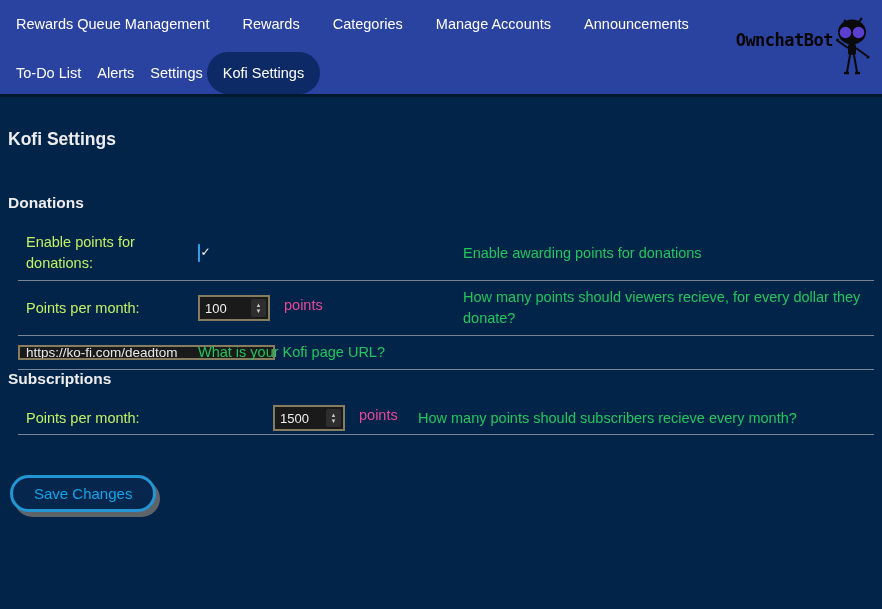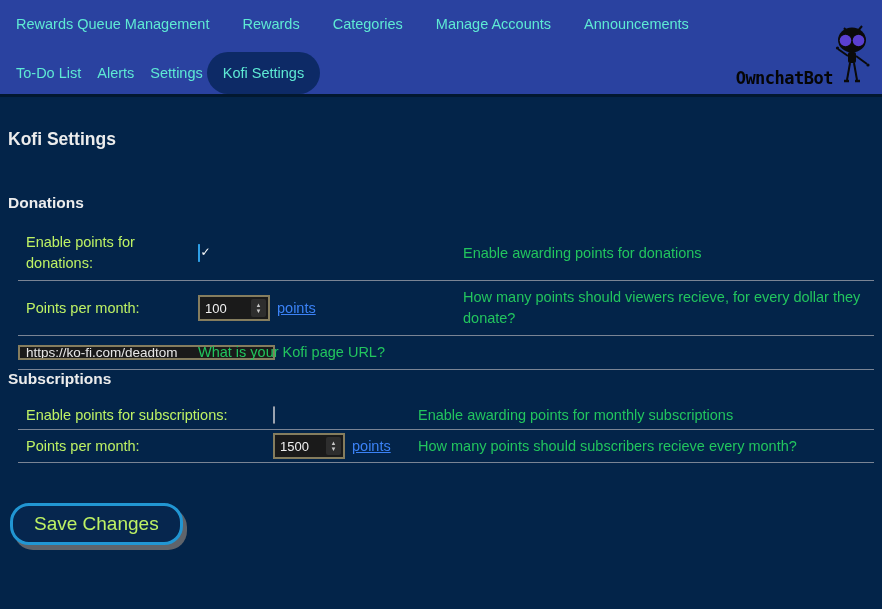--- a/index.html
+++ b/index.html
@@ -13,39 +13,39 @@
   .topnav {
     position: relative;
     background: #2a42a0;
     height: 97px;
     border-bottom: 3px solid #02182f;
   }
   .nav-row { display: flex; align-items: center; padding-left: 16px; }
   .nav-row1 { height: 48px; gap: 33px; }
   .nav-row2 { height: 49px; gap: 16px; }
   .nav-link {
-    color: #5eead4;
+    color: #ffffff;
     font-size: 14.5px;
     white-space: nowrap;
     cursor: pointer;
   }
   .nav-link.pill {
     margin-left: -12px;
     padding: 13px 16px;
     border-radius: 23px;
   }
   .nav-link.pill.active { background: #0d2a66; }
   
   .logo {
     position: absolute;
-    top: 22px;
+    top: 14px;
     right: 6px;
     height: 66px;
     display: flex;
-    align-items: flex-end;
+    align-items: flex-start;
   }
   .logo-text {
     font-family: "DejaVu Sans Mono", monospace;
     font-weight: bold;
     font-size: 17px;
     letter-spacing: -0.5px;
     color: #050505;
     margin-top: 16px;
   }
   .logo-robot { margin-left: -3px; }
@@ -69,21 +69,21 @@
     display: grid;
     align-items: center;
     border-bottom: 1px solid #7a8494;
   }
   .don .srow { grid-template-columns: 180px 265px 1fr; }
   .sub .srow { grid-template-columns: 255px 145px 1fr; }
   .cell { padding: 6px 8px 6px 0; font-size: 14.5px; line-height: 21px; }
   .sub .cell { padding-top: 3px; padding-bottom: 3px; }
   .cell.label { padding-left: 8px; color: #bef264; }
   .cell.desc { color: #22c55e; }
-  .ctrl-line { display: flex; align-items: center; }
+  .ctrl-line { display: flex; }
   
   .checkbox {
     width: 14px; height: 14px;
     border-radius: 2px;
     background: #222a3a;
     border: 1px solid #9aa3b0;
     position: relative;
     cursor: pointer;
   }
   .checkbox.checked { background: #2e9fe6; border-color: #2e9fe6; }
@@ -116,40 +116,40 @@
     width: 15px; height: 18px;
     margin-right: 2px;
     background: #2e2e2e;
     border-radius: 2px;
     color: #c9c9c9;
     display: flex; flex-direction: column;
     align-items: center; justify-content: center;
     cursor: pointer;
   }
   .spinner span { font-size: 6px; line-height: 6px; }
-  .suffix { margin-left: 7px; color: #3b82f6; text-decoration: underline; }
+  .suffix { margin-left: 14px; color: #ec4899; }
   
   .text-input {
     width: 257px; height: 15px;
     background: #1a1a1a;
     border: 2px solid #857d5e;
     color: #e8e8e8;
     font-size: 13.5px;
     font-family: "Liberation Sans", sans-serif;
     padding: 0 6px;
     outline: none;
   }
   
   .save-btn {
     margin: 40px 0 0 2px;
     display: inline-block;
     padding: 7px 21px;
-    font-size: 19px;
+    font-size: 15px;
     font-family: "Liberation Sans", sans-serif;
-    color: #bef264;
+    color: #0ea5e9;
     background: #06264e;
     border: 3px solid #2196d3;
     border-radius: 19px;
     box-shadow: 4px 5px 0 #5f646b;
     cursor: pointer;
   }
 </style>
 </head>
 <body>
 
@@ -218,27 +218,20 @@
       <div class="cell">
         <input class="text-input" type="text" value="https://ko-fi.com/deadtom" style="">
       </div>
       <div class="cell desc">What is your Kofi page URL?</div>
     </div>
   </div>
 
   <h2 class="section-heading subscriptions">Subscriptions</h2>
   <div class="settings-table sub">
     <div class="srow">
-      <div class="cell label">Enable points for subscriptions:</div>
-      <div class="cell">
-        <span class="checkbox"></span>
-      </div>
-      <div class="cell desc">Enable awarding points for monthly subscriptions</div>
-    </div>
-    <div class="srow">
       <div class="cell label">Points per month:</div>
       <div class="cell ctrl-line">
         <span class="num">
           <input type="text" value="1500" style="">
           <span class="spinner">
               <span>▲</span>
               <span>▼</span>
             </span>
         </span>
         <span class="suffix">points</span>

